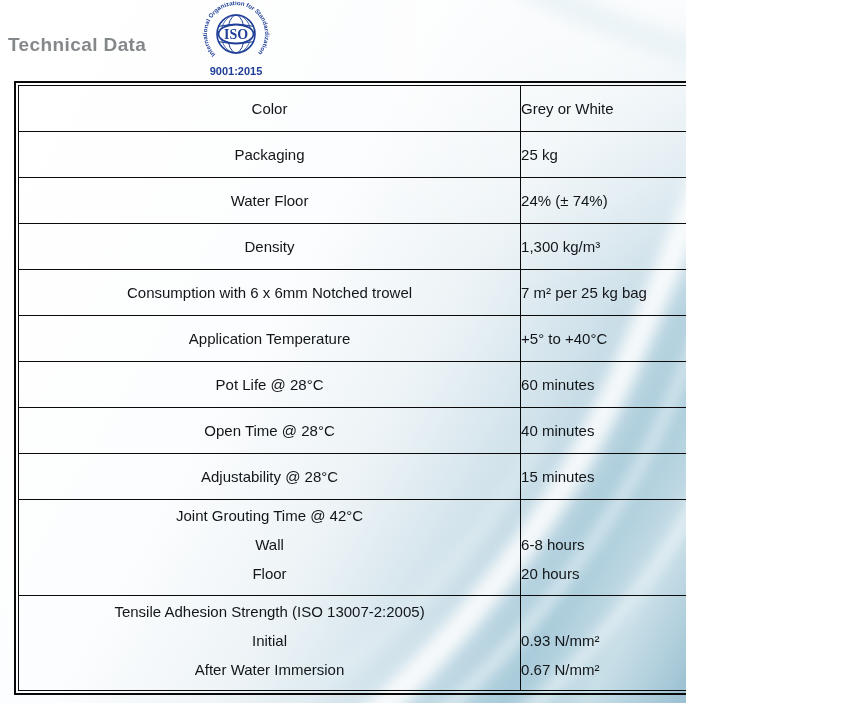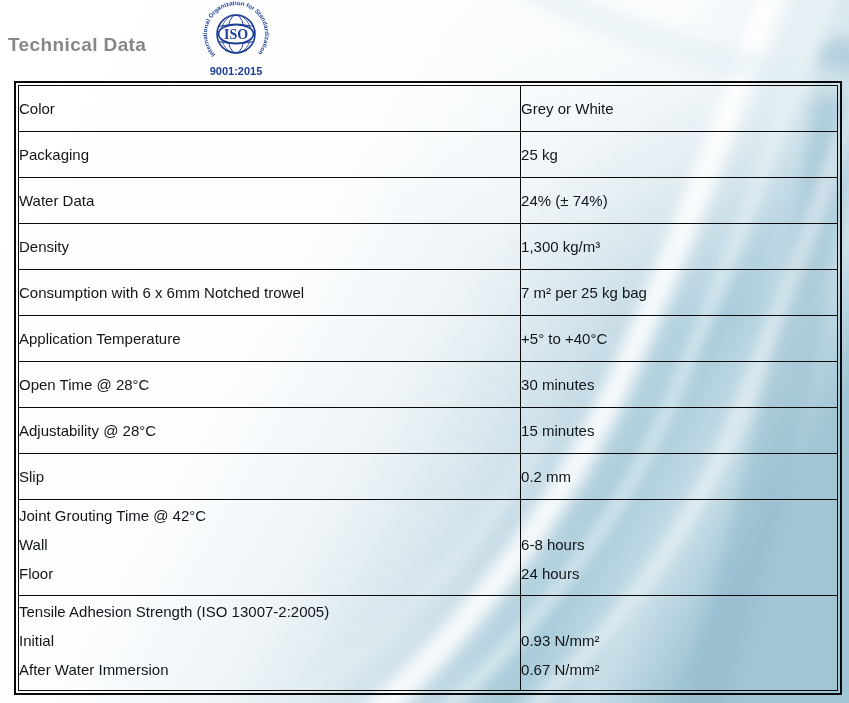--- a/index.html
+++ b/index.html
@@ -1,18 +1,18 @@
 <!DOCTYPE html>
 <html><head>
 <meta charset="utf-8">
 <style>
   html, body { margin: 0; padding: 0; }
   .page {
     position: relative;
-    width: 849px;
+    width: 686px;
     height: 703px;
     overflow: hidden;
     background: #ffffff;
     font-family: "Liberation Sans", sans-serif;
   }
   .bg {
     position: absolute;
     left: 0; top: 0;
     width: 849px; height: 703px;
     z-index: 0;
@@ -54,21 +54,21 @@
     background: transparent;
   }
   table.spec td {
     border: 1px solid #0a0a0a;
     font-size: 15px;
     color: #131619;
     padding: 0;
     background: transparent;
   }
   td.lbl {
-    text-align: left;
+    text-align: center;
     padding-left: 11px;
     vertical-align: middle;
   }
   td.val {
     text-align: left;
     vertical-align: middle;
   }
   tr.r  { height: 43px; }
   tr.rm { height: 87px; }
   tr.rm td { vertical-align: top; padding-top: 1px; }
@@ -142,57 +142,57 @@
       <tbody>
         <tr class="r">
           <td class="lbl">Color</td>
           <td class="val">Grey or White</td>
         </tr>
         <tr class="r">
           <td class="lbl">Packaging</td>
           <td class="val">25 kg</td>
         </tr>
         <tr class="r">
-          <td class="lbl">Water Data</td>
+          <td class="lbl">Water Floor</td>
           <td class="val">24% (± 74%)</td>
         </tr>
         <tr class="r">
           <td class="lbl">Density</td>
           <td class="val">1,300 kg/m³</td>
         </tr>
         <tr class="r">
           <td class="lbl">Consumption with 6 x 6mm Notched trowel</td>
           <td class="val">7 m² per 25 kg bag</td>
         </tr>
         <tr class="r">
           <td class="lbl">Application Temperature</td>
           <td class="val">+5° to +40°C</td>
         </tr>
         <tr class="r">
+          <td class="lbl">Pot Life @ 28°C</td>
+          <td class="val">60 minutes</td>
+        </tr>
+        <tr class="r">
           <td class="lbl">Open Time @ 28°C</td>
-          <td class="val">30 minutes</td>
+          <td class="val">40 minutes</td>
         </tr>
         <tr class="r">
           <td class="lbl">Adjustability @ 28°C</td>
           <td class="val">15 minutes</td>
-        </tr>
-        <tr class="r">
-          <td class="lbl">Slip</td>
-          <td class="val">0.2 mm</td>
         </tr>
         <tr class="rm">
           <td class="lbl">
             <div class="line">Joint Grouting Time @ 42°C</div>
             <div class="line">Wall</div>
             <div class="line">Floor</div>
           </td>
           <td class="val">
             <div class="line"></div>
             <div class="line">6-8 hours</div>
-            <div class="line">24 hours</div>
+            <div class="line">20 hours</div>
           </td>
         </tr>
         <tr class="rm">
           <td class="lbl">
             <div class="line">Tensile Adhesion Strength (ISO 13007-2:2005)</div>
             <div class="line">Initial</div>
             <div class="line">After Water Immersion</div>
           </td>
           <td class="val">
             <div class="line"></div>

